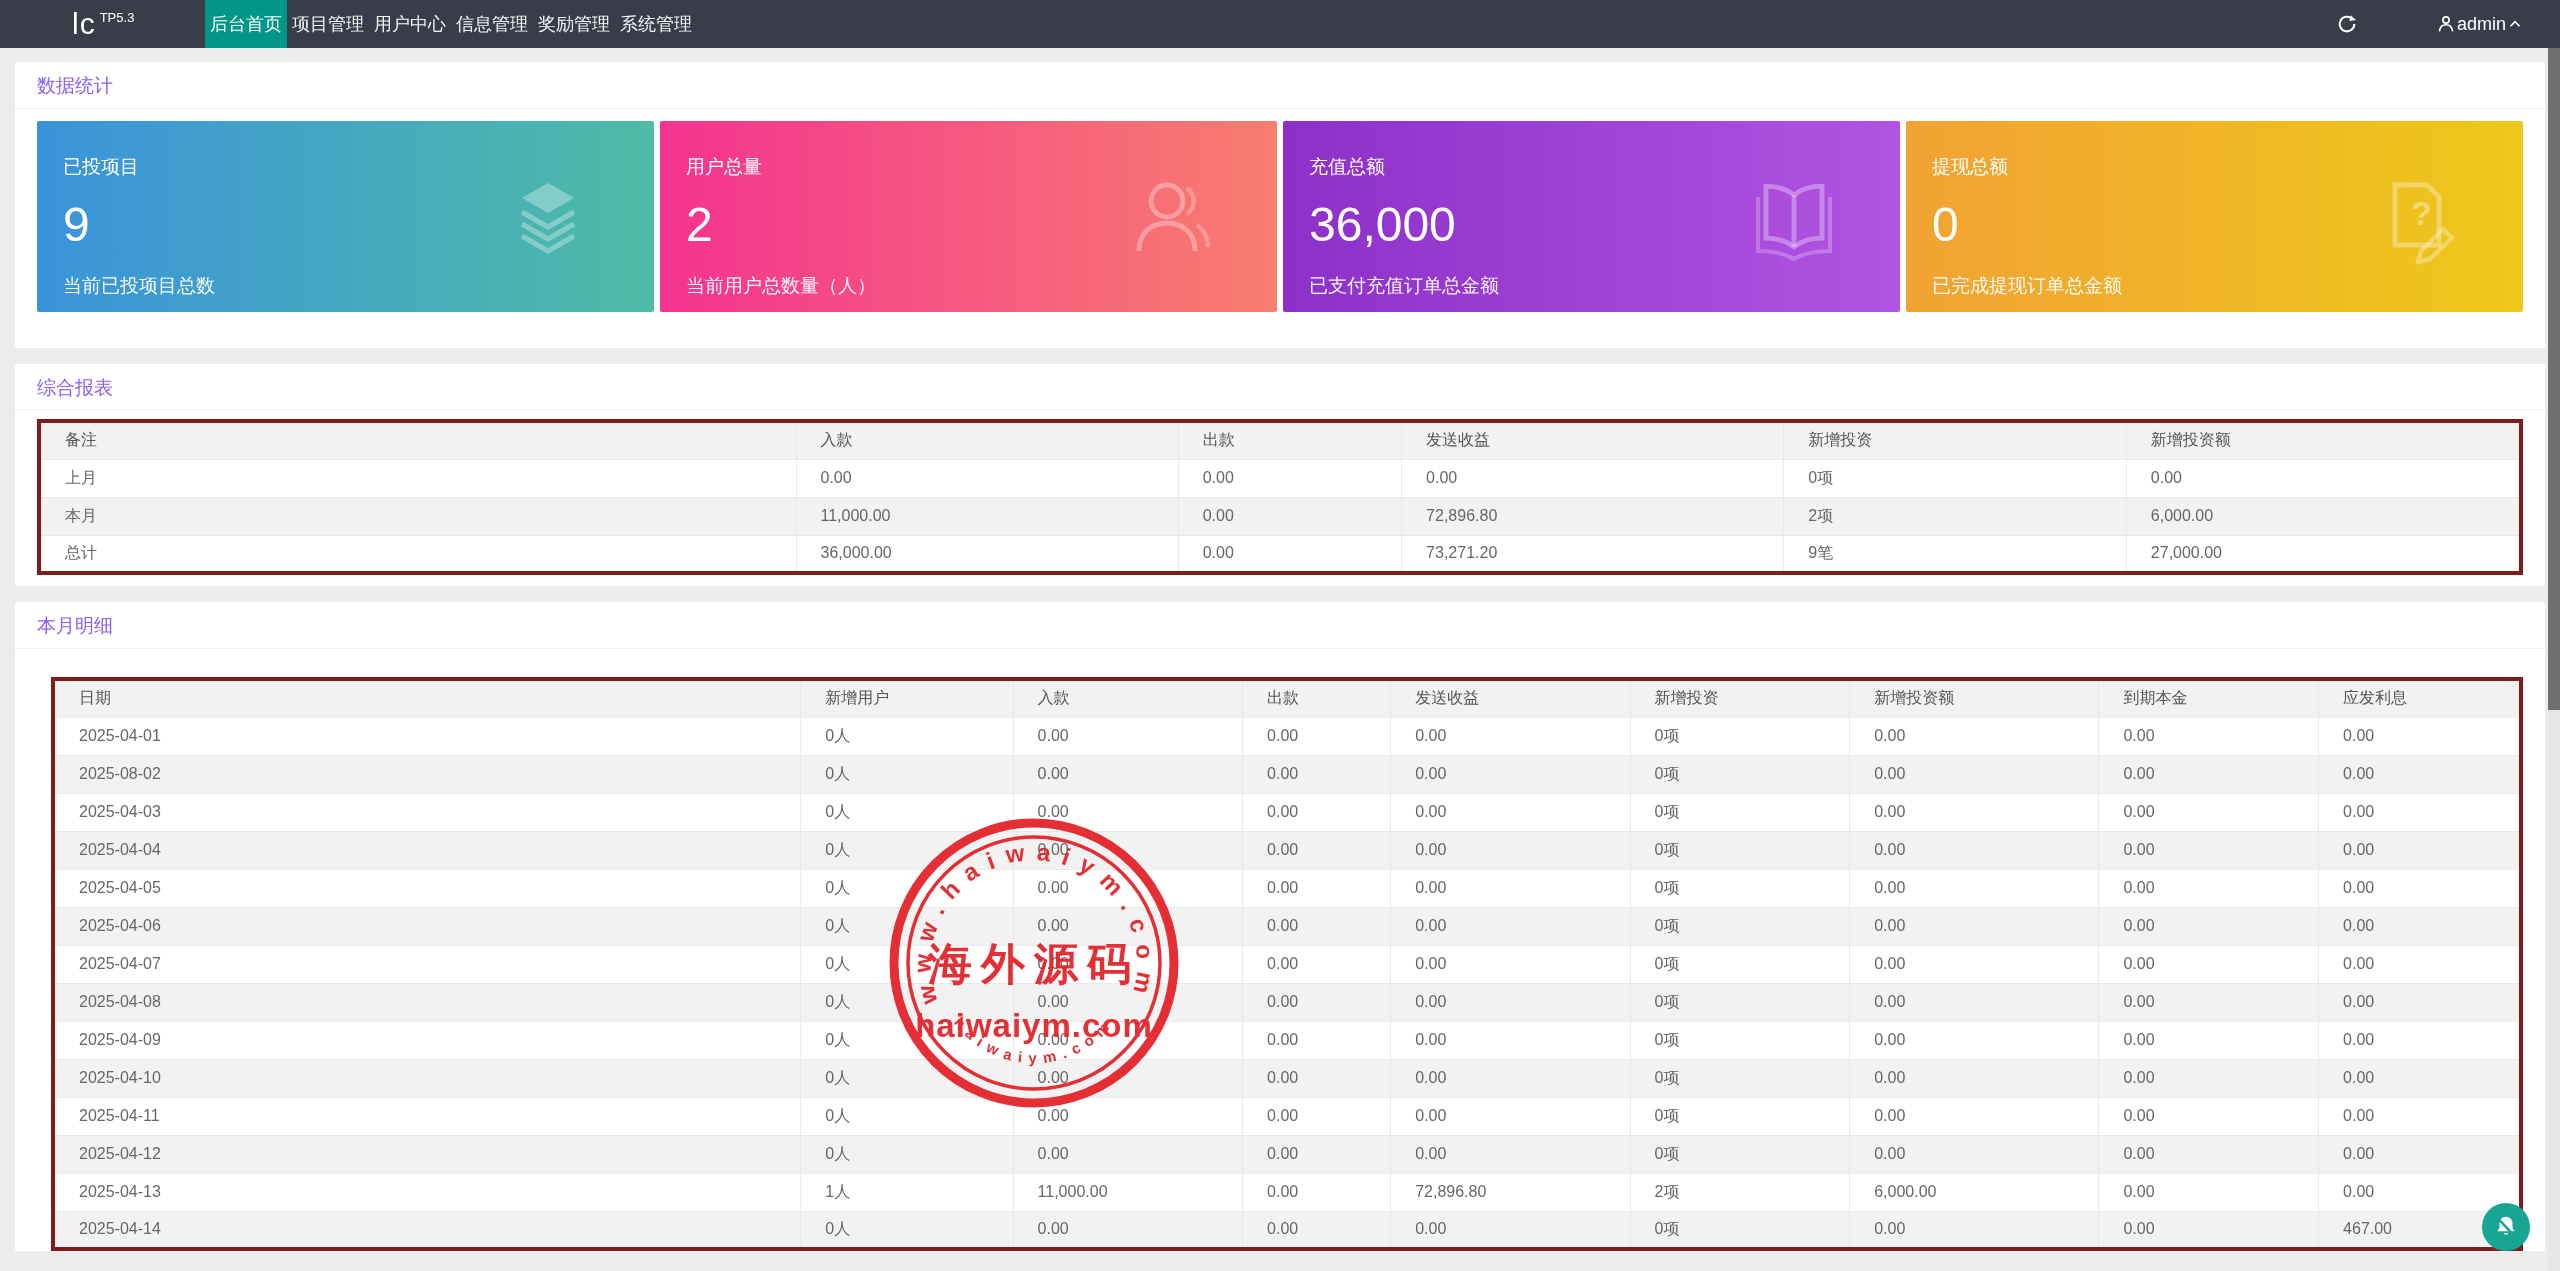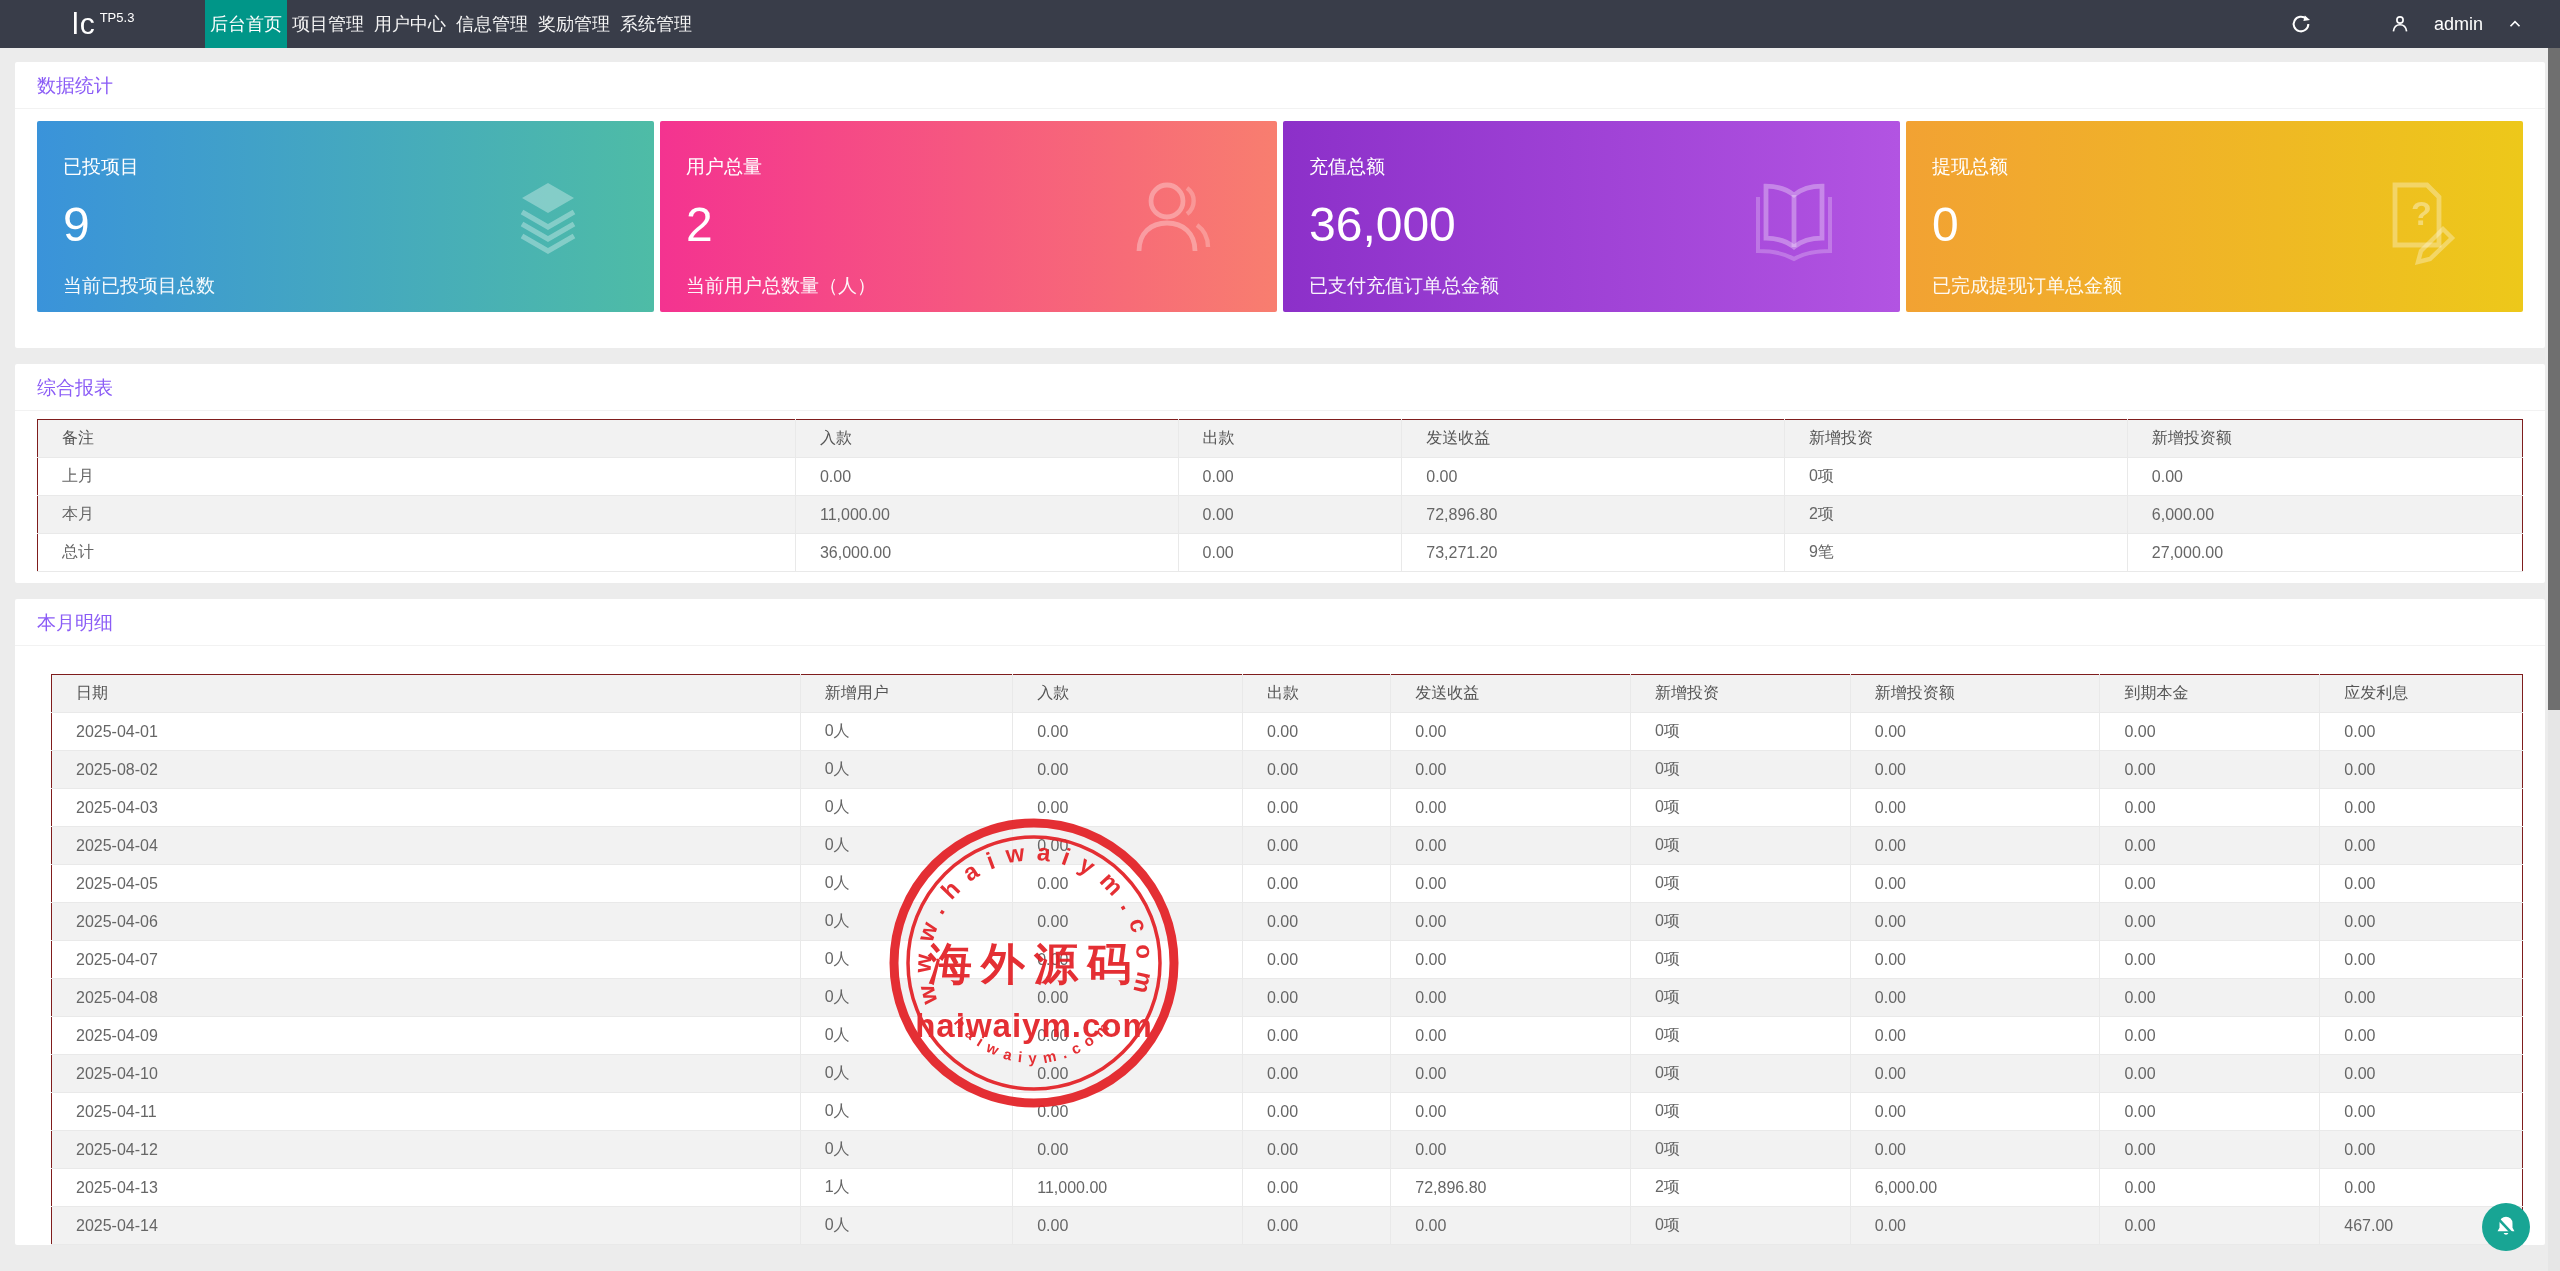--- a/index.html
+++ b/index.html
@@ -9,21 +9,21 @@
   
   .navbar { height:48px; background:#393D49; display:flex; align-items:center; position:relative; z-index:20; }
   .logo { width:205px; display:flex; align-items:center; padding-left:72px; color:#fff; }
   .logo-main { font-size:30px; font-weight:400; letter-spacing:1px; }
   .logo-sup { font-size:13px; margin-left:4px; margin-top:-14px; }
   .nav-items { display:flex; align-items:stretch; }
   .nav-item { padding:0 5px; line-height:48px; font-size:18px; color:#f5f5f5; cursor:pointer; }
   .nav-item.active { background:#009688; color:#fff; }
   .nav-right { margin-left:auto; display:flex; align-items:center; padding-right:26px; }
   .icon-btn { width:56px; height:48px; display:flex; align-items:center; justify-content:center; cursor:pointer; }
-  .user-block { display:flex; align-items:center; gap:23px; color:#fff; font-size:18px; padding:0 10px 0 60px; cursor:pointer; }
+  .user-block { display:flex; align-items:center; gap:0; color:#fff; font-size:18px; padding:0 10px 0 60px; cursor:pointer; }
 
   
   .content { padding:14px 15px 0 15px; position:relative; }
   .panel { background:#fff; border-radius:2px; margin-bottom:16px; }
   .panel-header { height:47px; line-height:47px; padding:0 22px; font-size:19px; color:#8b5cf6;
                   border-bottom:1px solid #f2f2f2; }
   .panel-body { padding:12px 22px 36px 22px; }
   .panel-body.tight { padding:8px 22px 11px 22px; }
   .panel-body.detail { padding:28px 22px 0 36px; }
 
@@ -33,21 +33,21 @@
   .card.g1 { background:linear-gradient(to right,#3A93DA,#4EBCA6); }
   .card.g2 { background:linear-gradient(to right,#F43390,#F87E6F); }
   .card.g3 { background:linear-gradient(to right,#8C30C9,#B254E2); }
   .card.g4 { background:linear-gradient(to right,#F2A233,#EDC81A); }
   .card-title { font-size:19px; margin-bottom:21px; }
   .card-value { font-size:48px; line-height:1; margin-bottom:24px; font-weight:400; }
   .card-desc { font-size:19px; opacity:.95; }
   .card-icon { position:absolute; right:58px; top:50%; transform:translateY(-50%); opacity:.85; }
 
   
-  table { width:100%; border-collapse:collapse; table-layout:fixed; border:1px solid #7f1d1d; }
+  table { width:100%; border-collapse:collapse; table-layout:fixed; border:4px solid #7f1d1d; }
   th,td { height:38px; padding:0 24px; text-align:left; font-weight:400; font-size:16px;
           border-right:1px solid #e9e9e9; border-bottom:1px solid #e9e9e9;
           white-space:nowrap; overflow:hidden; }
   th:last-child, td:last-child { border-right:none; }
   thead th { background:#f2f2f2; color:#555; }
   td { color:#666; }
   tbody tr:nth-child(even) td { background:#f2f2f2; }
 
   
   .stamp { position:absolute; left:884px; top:765px; width:300px; height:300px; z-index:10;

